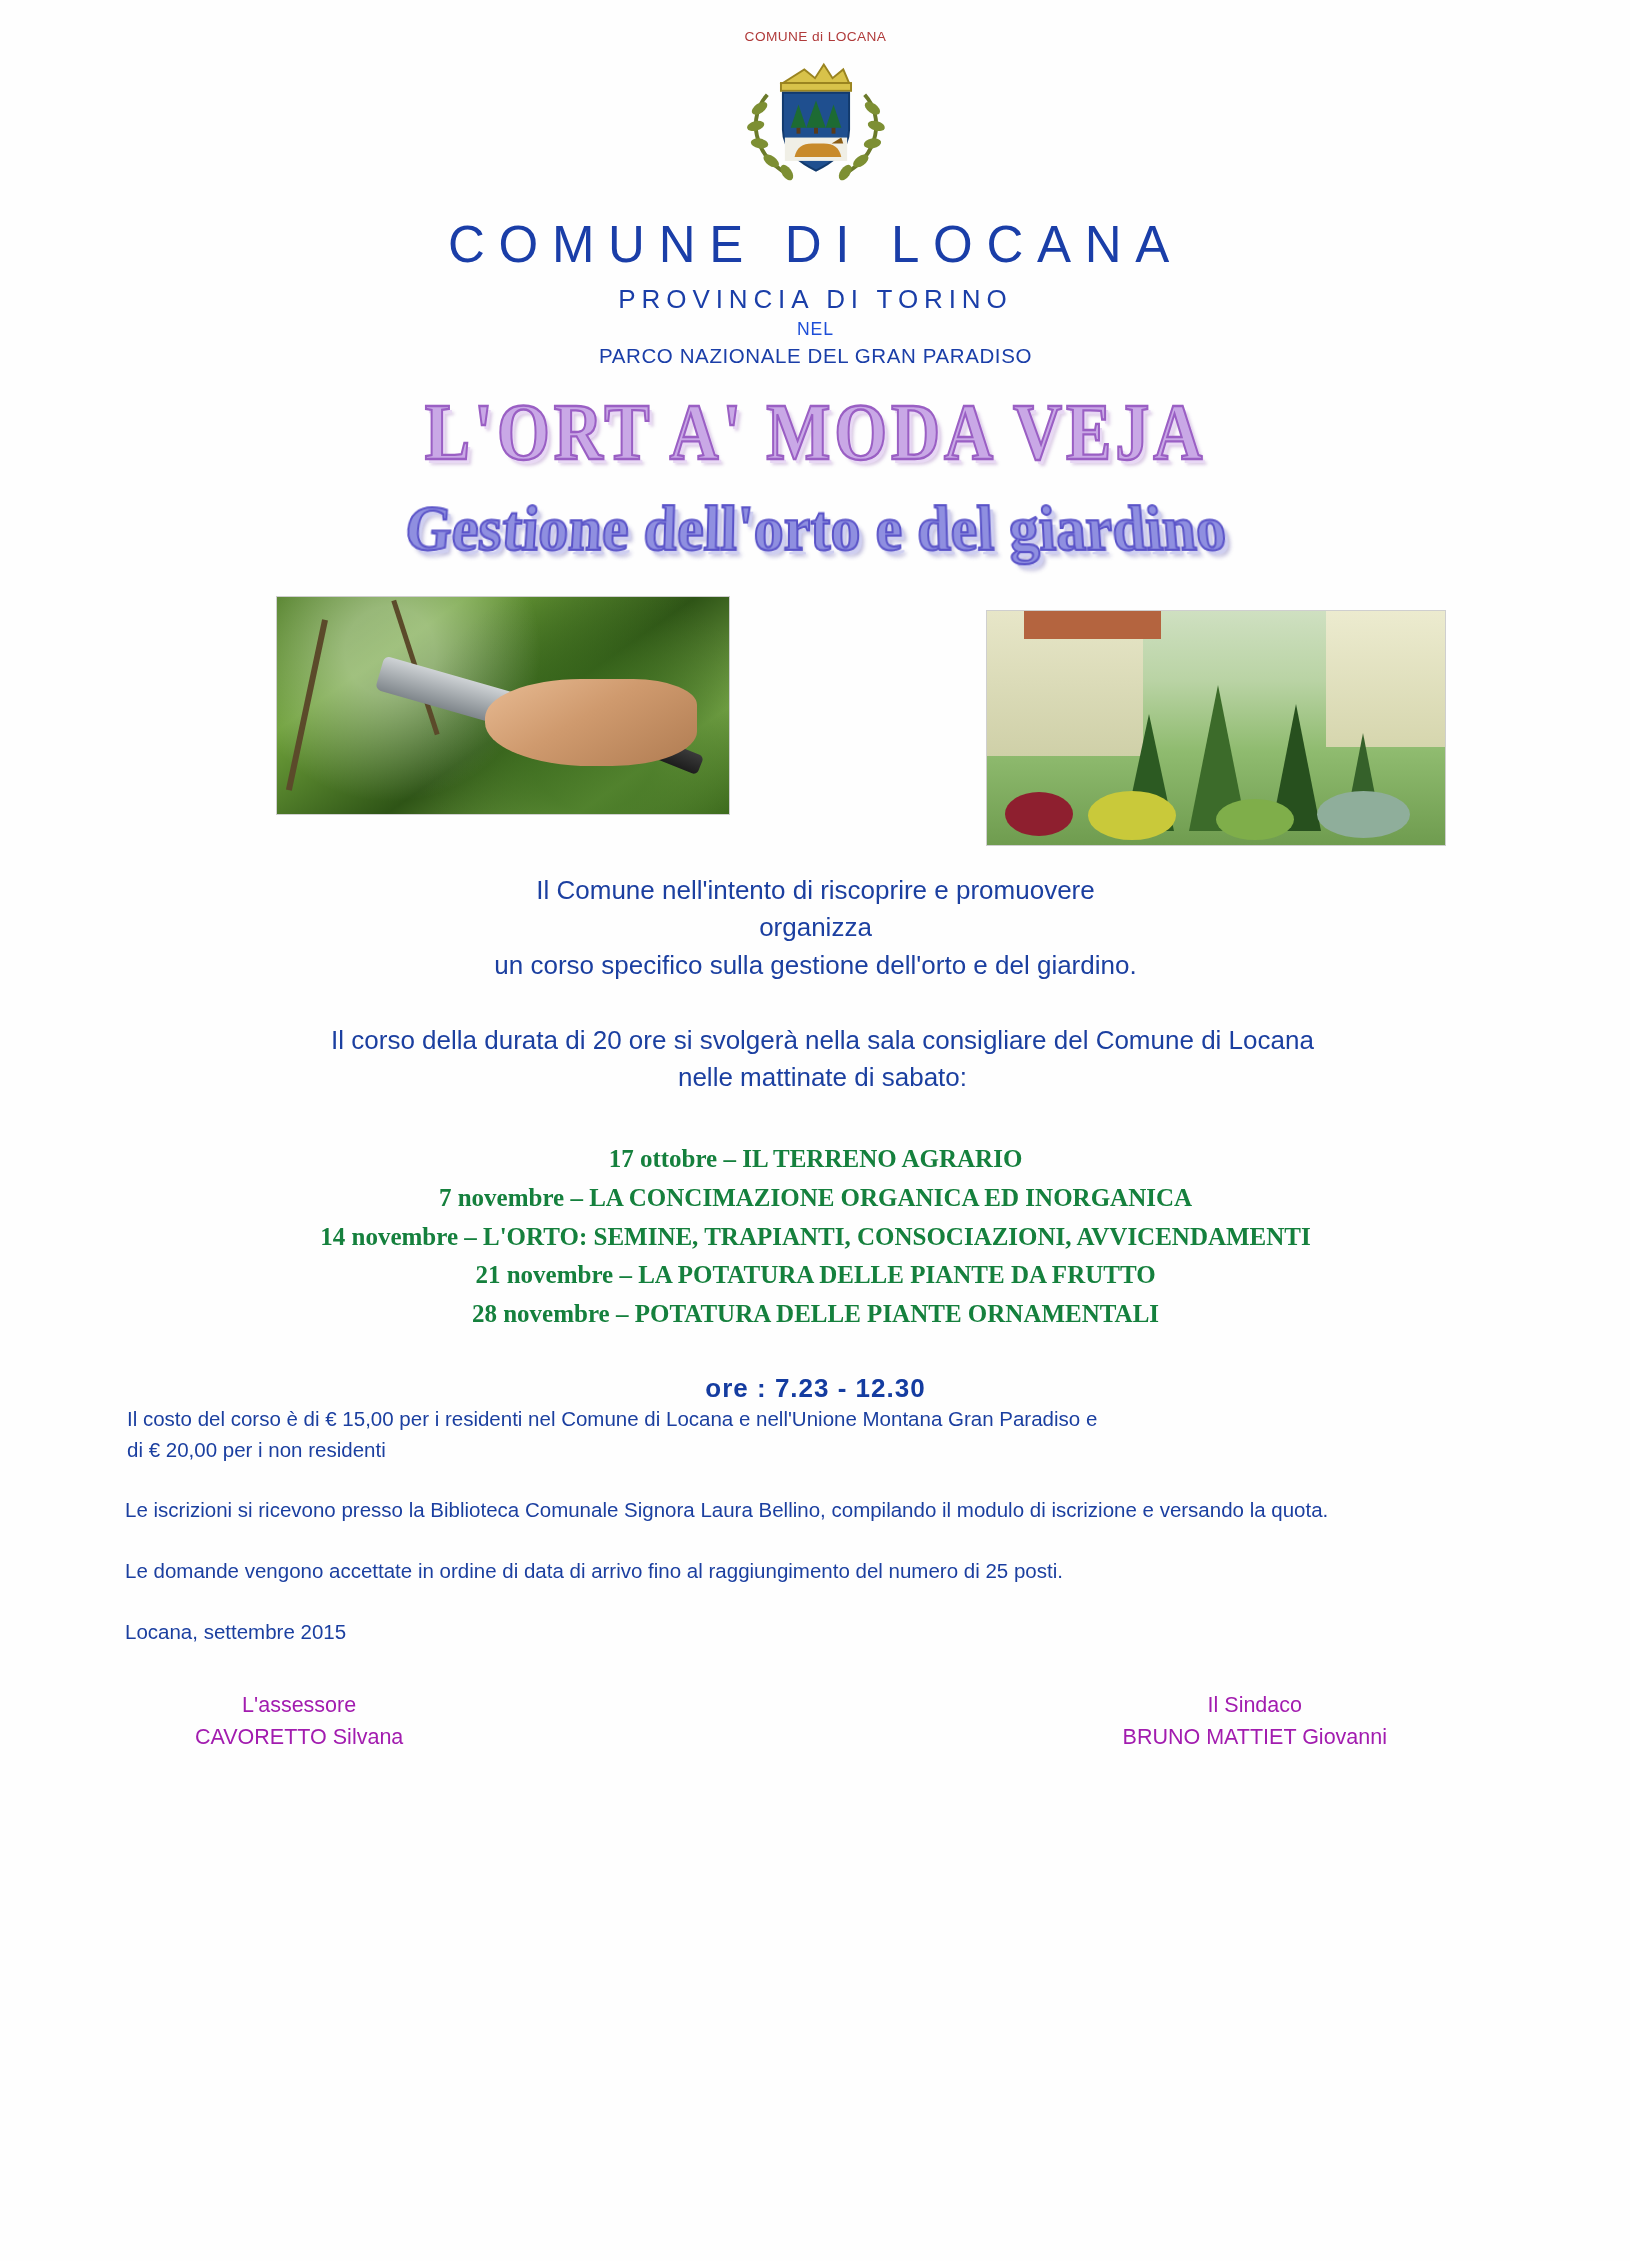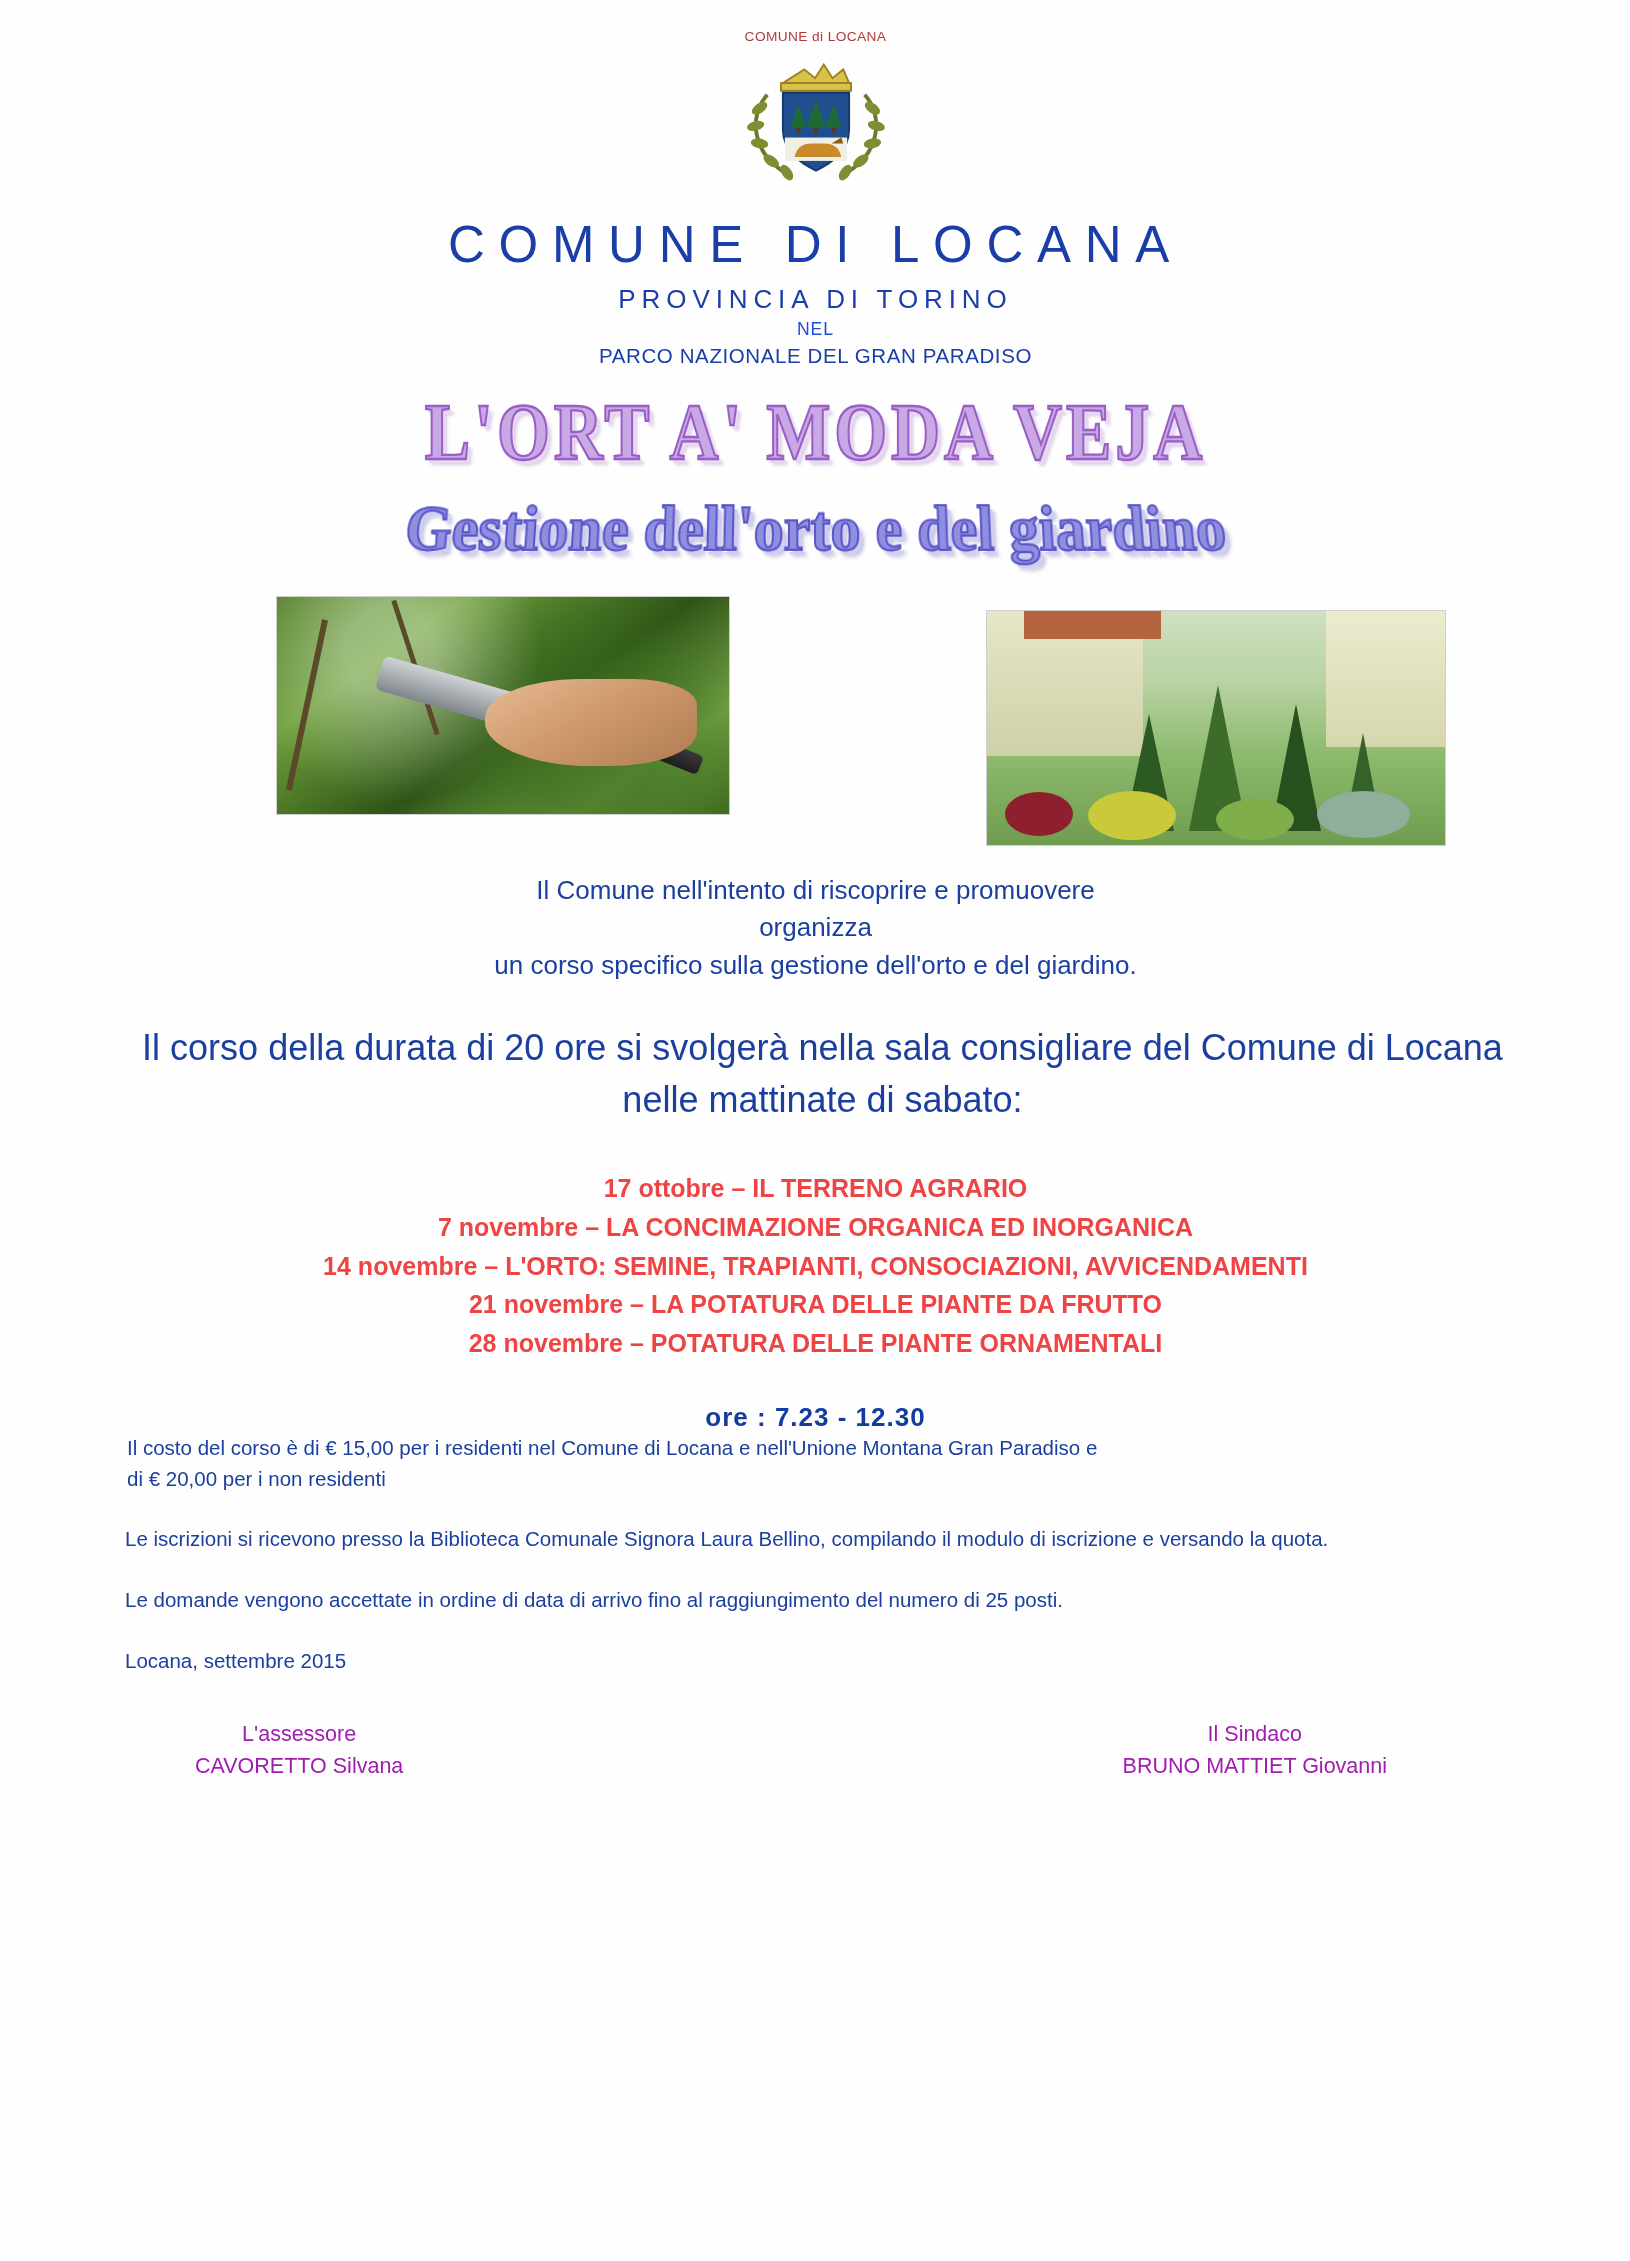--- a/index.html
+++ b/index.html
@@ -195,33 +195,34 @@
     text-align: center;
     color: #1b3fa0;
     font-size: 26px;
     line-height: 1.45;
     margin-top: 27px;
     padding: 0 166px;
   }
   .corso {
     text-align: center;
     color: #1b3fa0;
-    font-size: 36px;
+    font-size: 26px;
     line-height: 1.45;
     margin-top: 37px;
     padding: 0 118px;
     margin-left: 14px;
   }
   .lessons {
     text-align: center;
-    color: #ef4444;
+    color: #15803d;
     font-weight: bold;
     font-size: 25px;
     line-height: 1.55;
     margin-top: 43px;
+    font-family: Liberation Serif, serif;
   }
   .hours {
     text-align: center;
     color: #143ca0;
     font-weight: bold;
     font-size: 26px;
     margin-top: 39px;
     letter-spacing: 1px;
   }
   .cost {

